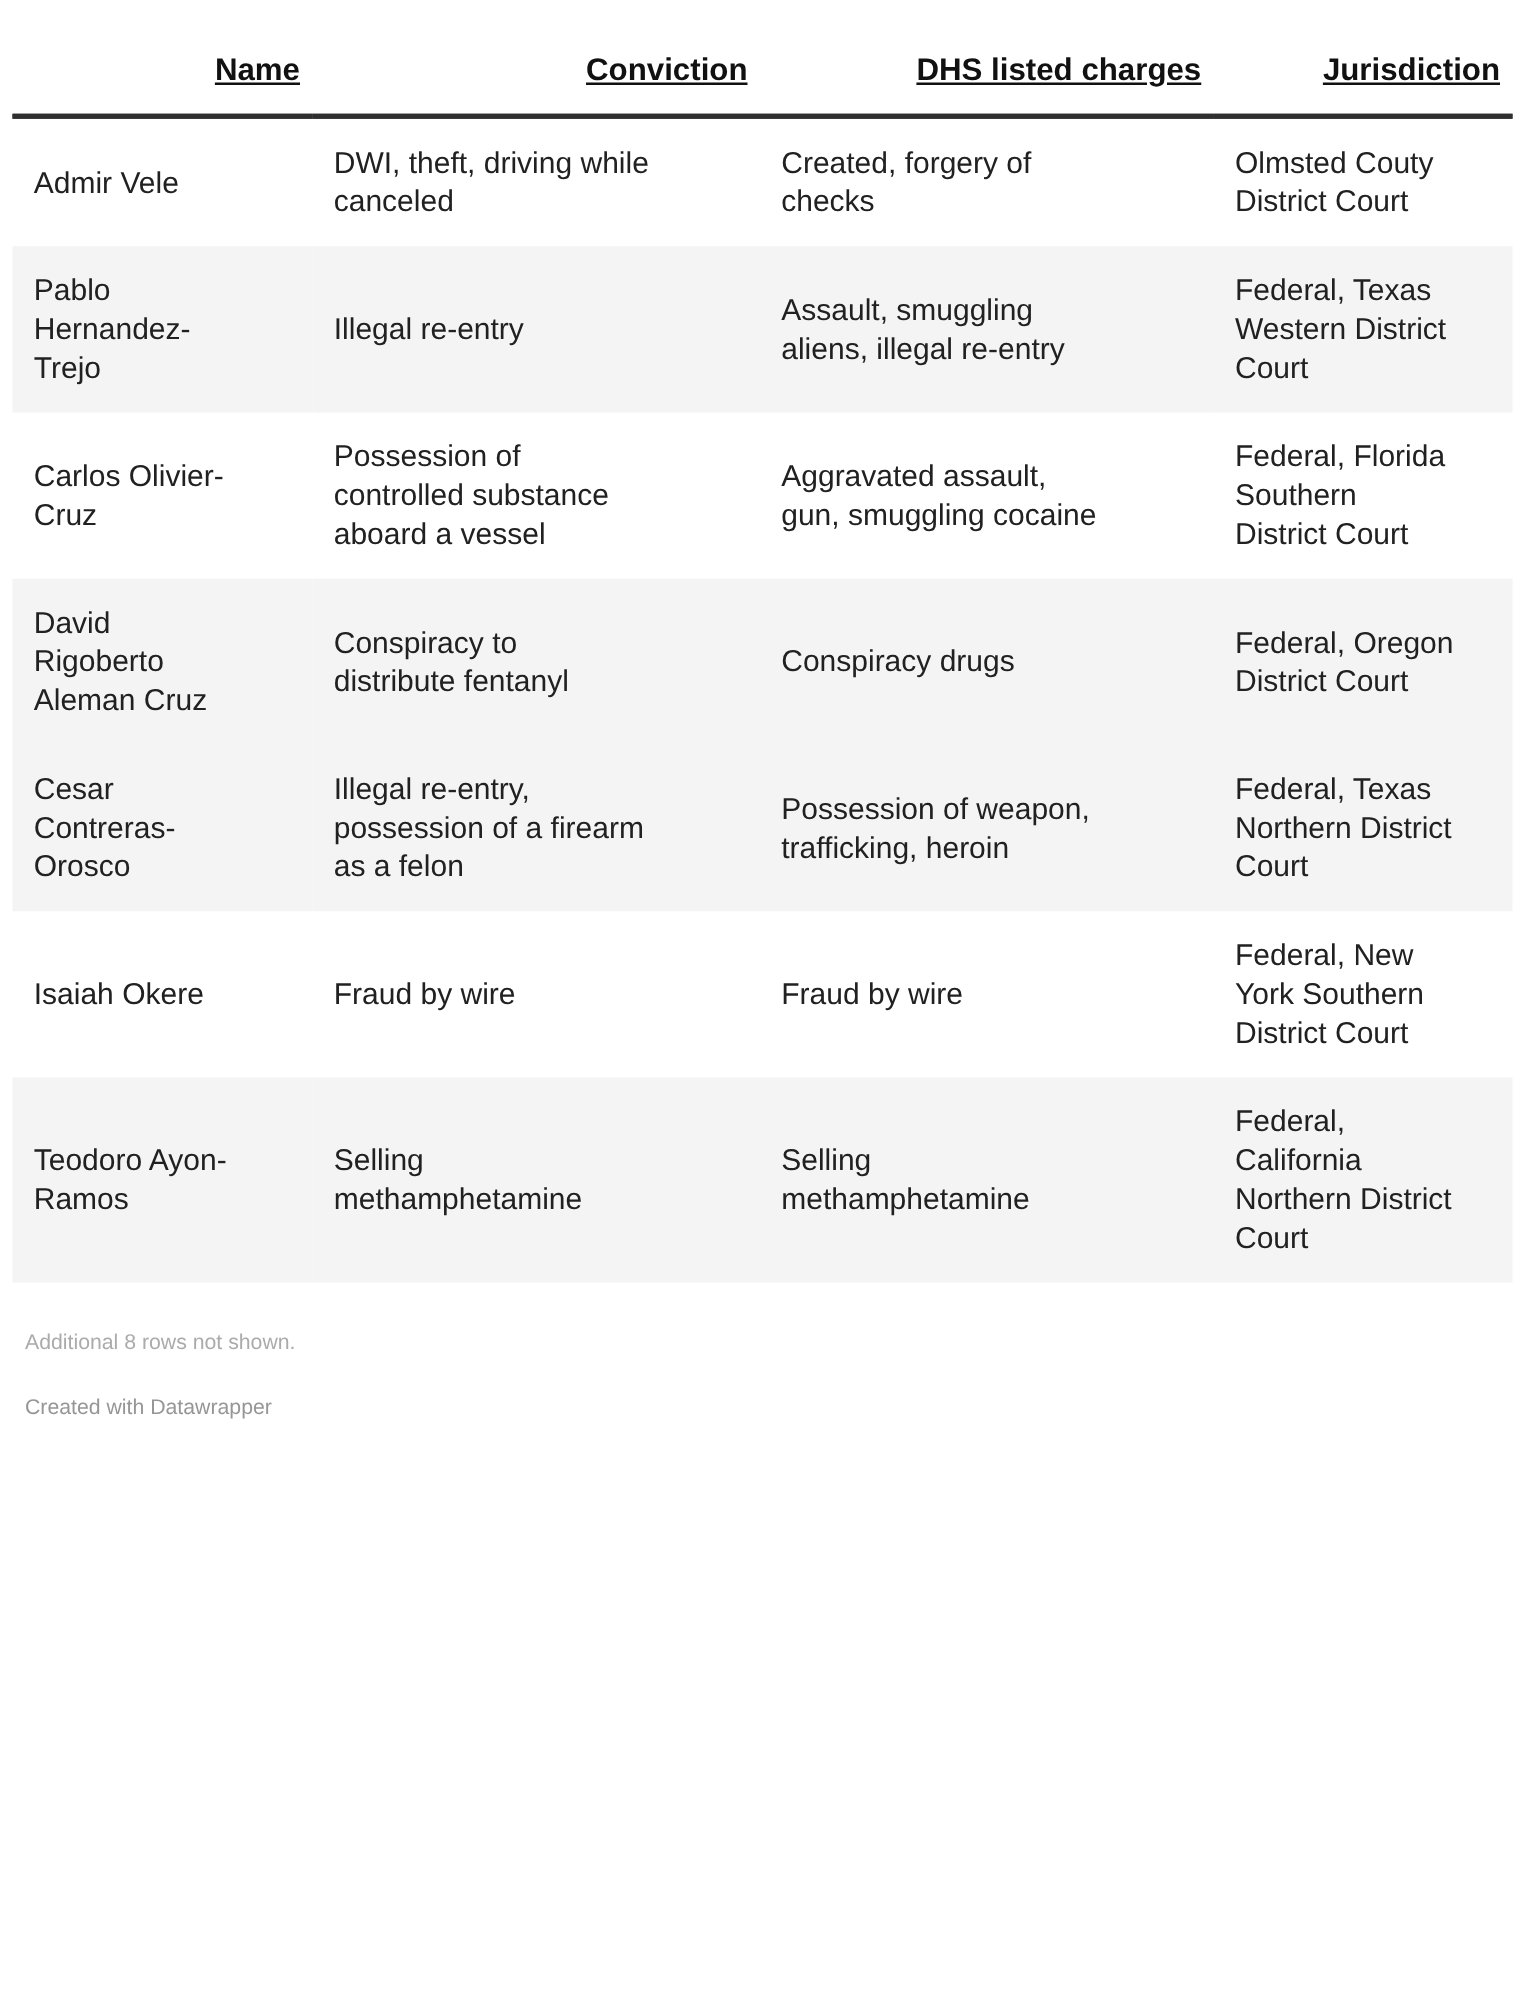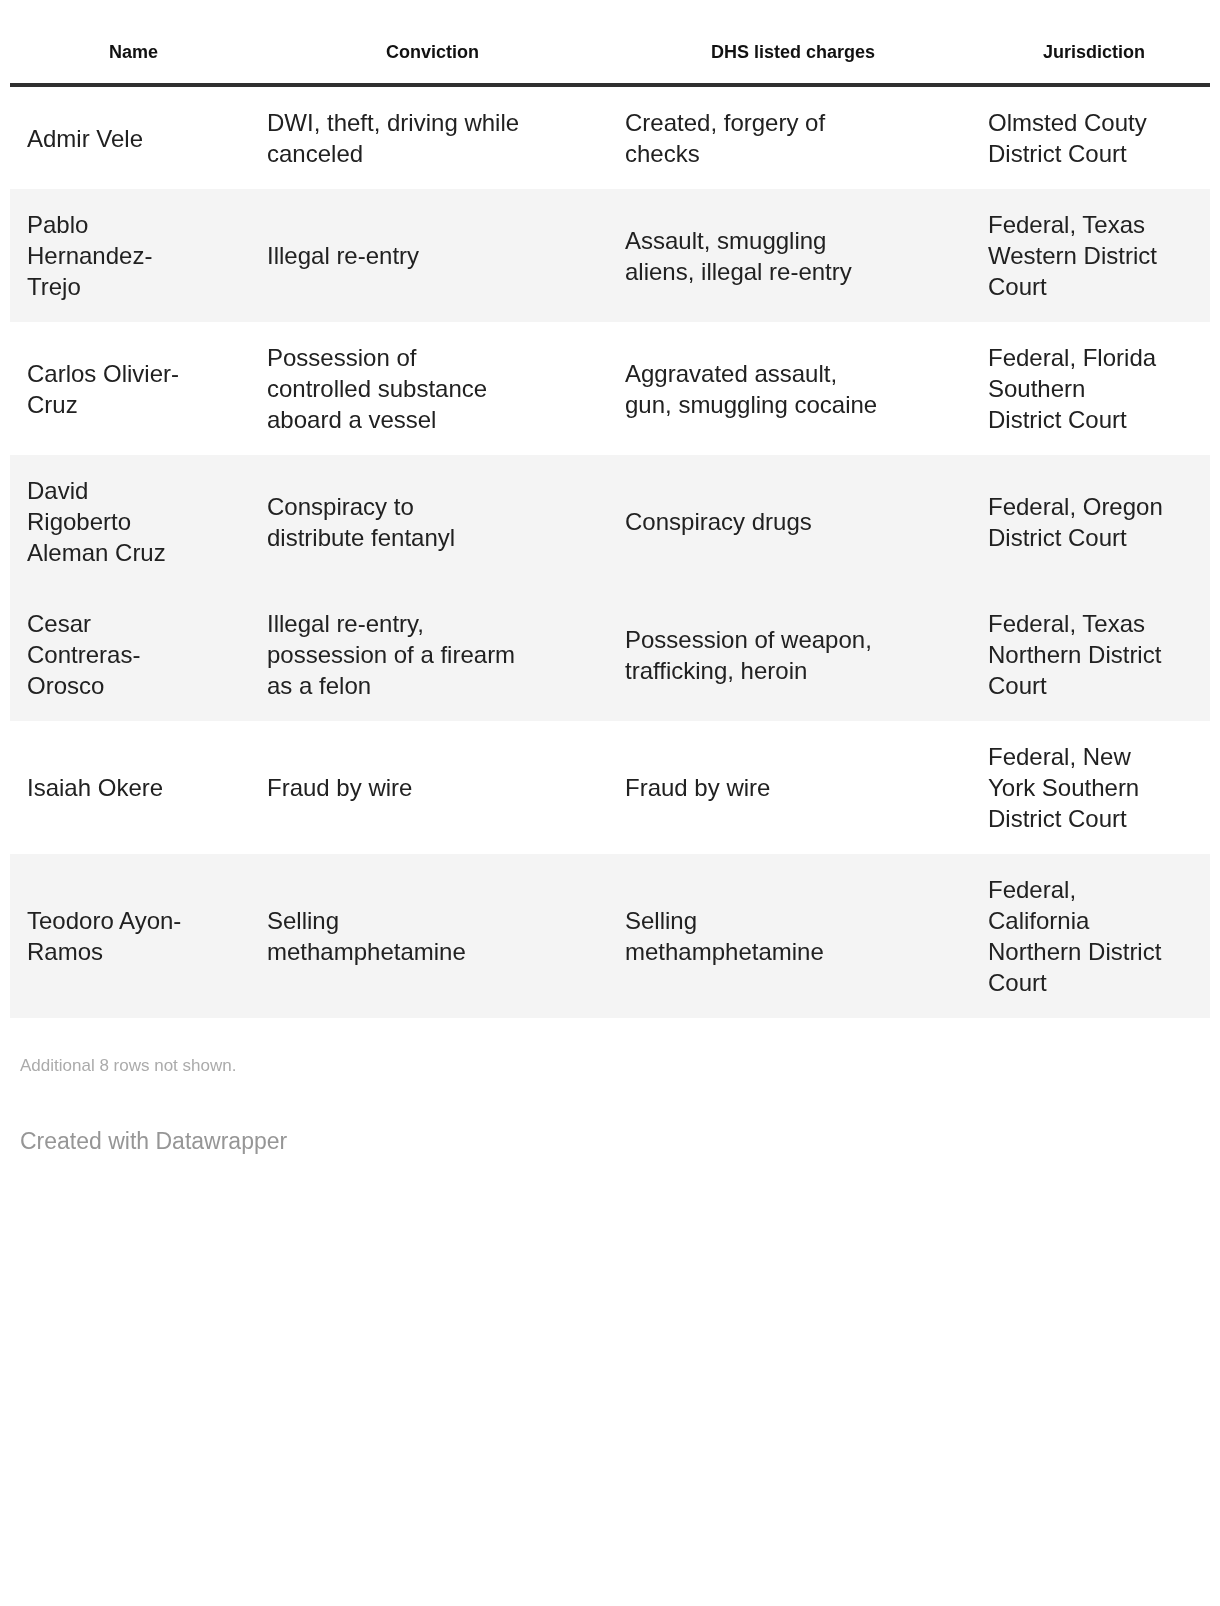--- a/index.html
+++ b/index.html
@@ -18,49 +18,50 @@
   table {
     width: 1200px;
     border-collapse: collapse;
     table-layout: fixed;
   }
   col.c-name        { width: 240px; }
   col.c-conviction  { width: 358px; }
   col.c-dhs         { width: 363px; }
   col.c-jurisdiction{ width: 239px; }
   th {
-    font-size: 18px;
+    font-size: 25px;
     font-weight: bold;
     color: #111111;
-    text-align: center;
+    text-align: right;
     vertical-align: bottom;
     padding: 16px 10px 20px 17px;
     border-bottom: 4px solid #2f2f2f;
     letter-spacing: 0;
+    text-decoration: underline;
   }
   td {
     font-size: 24px;
     line-height: 31px;
     color: #212121;
     text-align: left;
     vertical-align: middle;
     padding: 20px 12px 20px 17px;
     white-space: pre-line;
   }
   tr.striped td {
     background: #f4f4f4;
   }
   .footer-note {
     margin: 38px 0 0 10px;
     font-size: 17px;
     color: #ababab;
   }
   .credit {
-    margin: 52px 0 0 10px;
-    font-size: 23px;
+    margin: 32px 0 0 10px;
+    font-size: 17px;
     color: #969696;
     padding-bottom: 14px;
   }
 </style>
 </head>
 <body>
 
 <div class="chart-container">
   <table>
     <colgroup>

